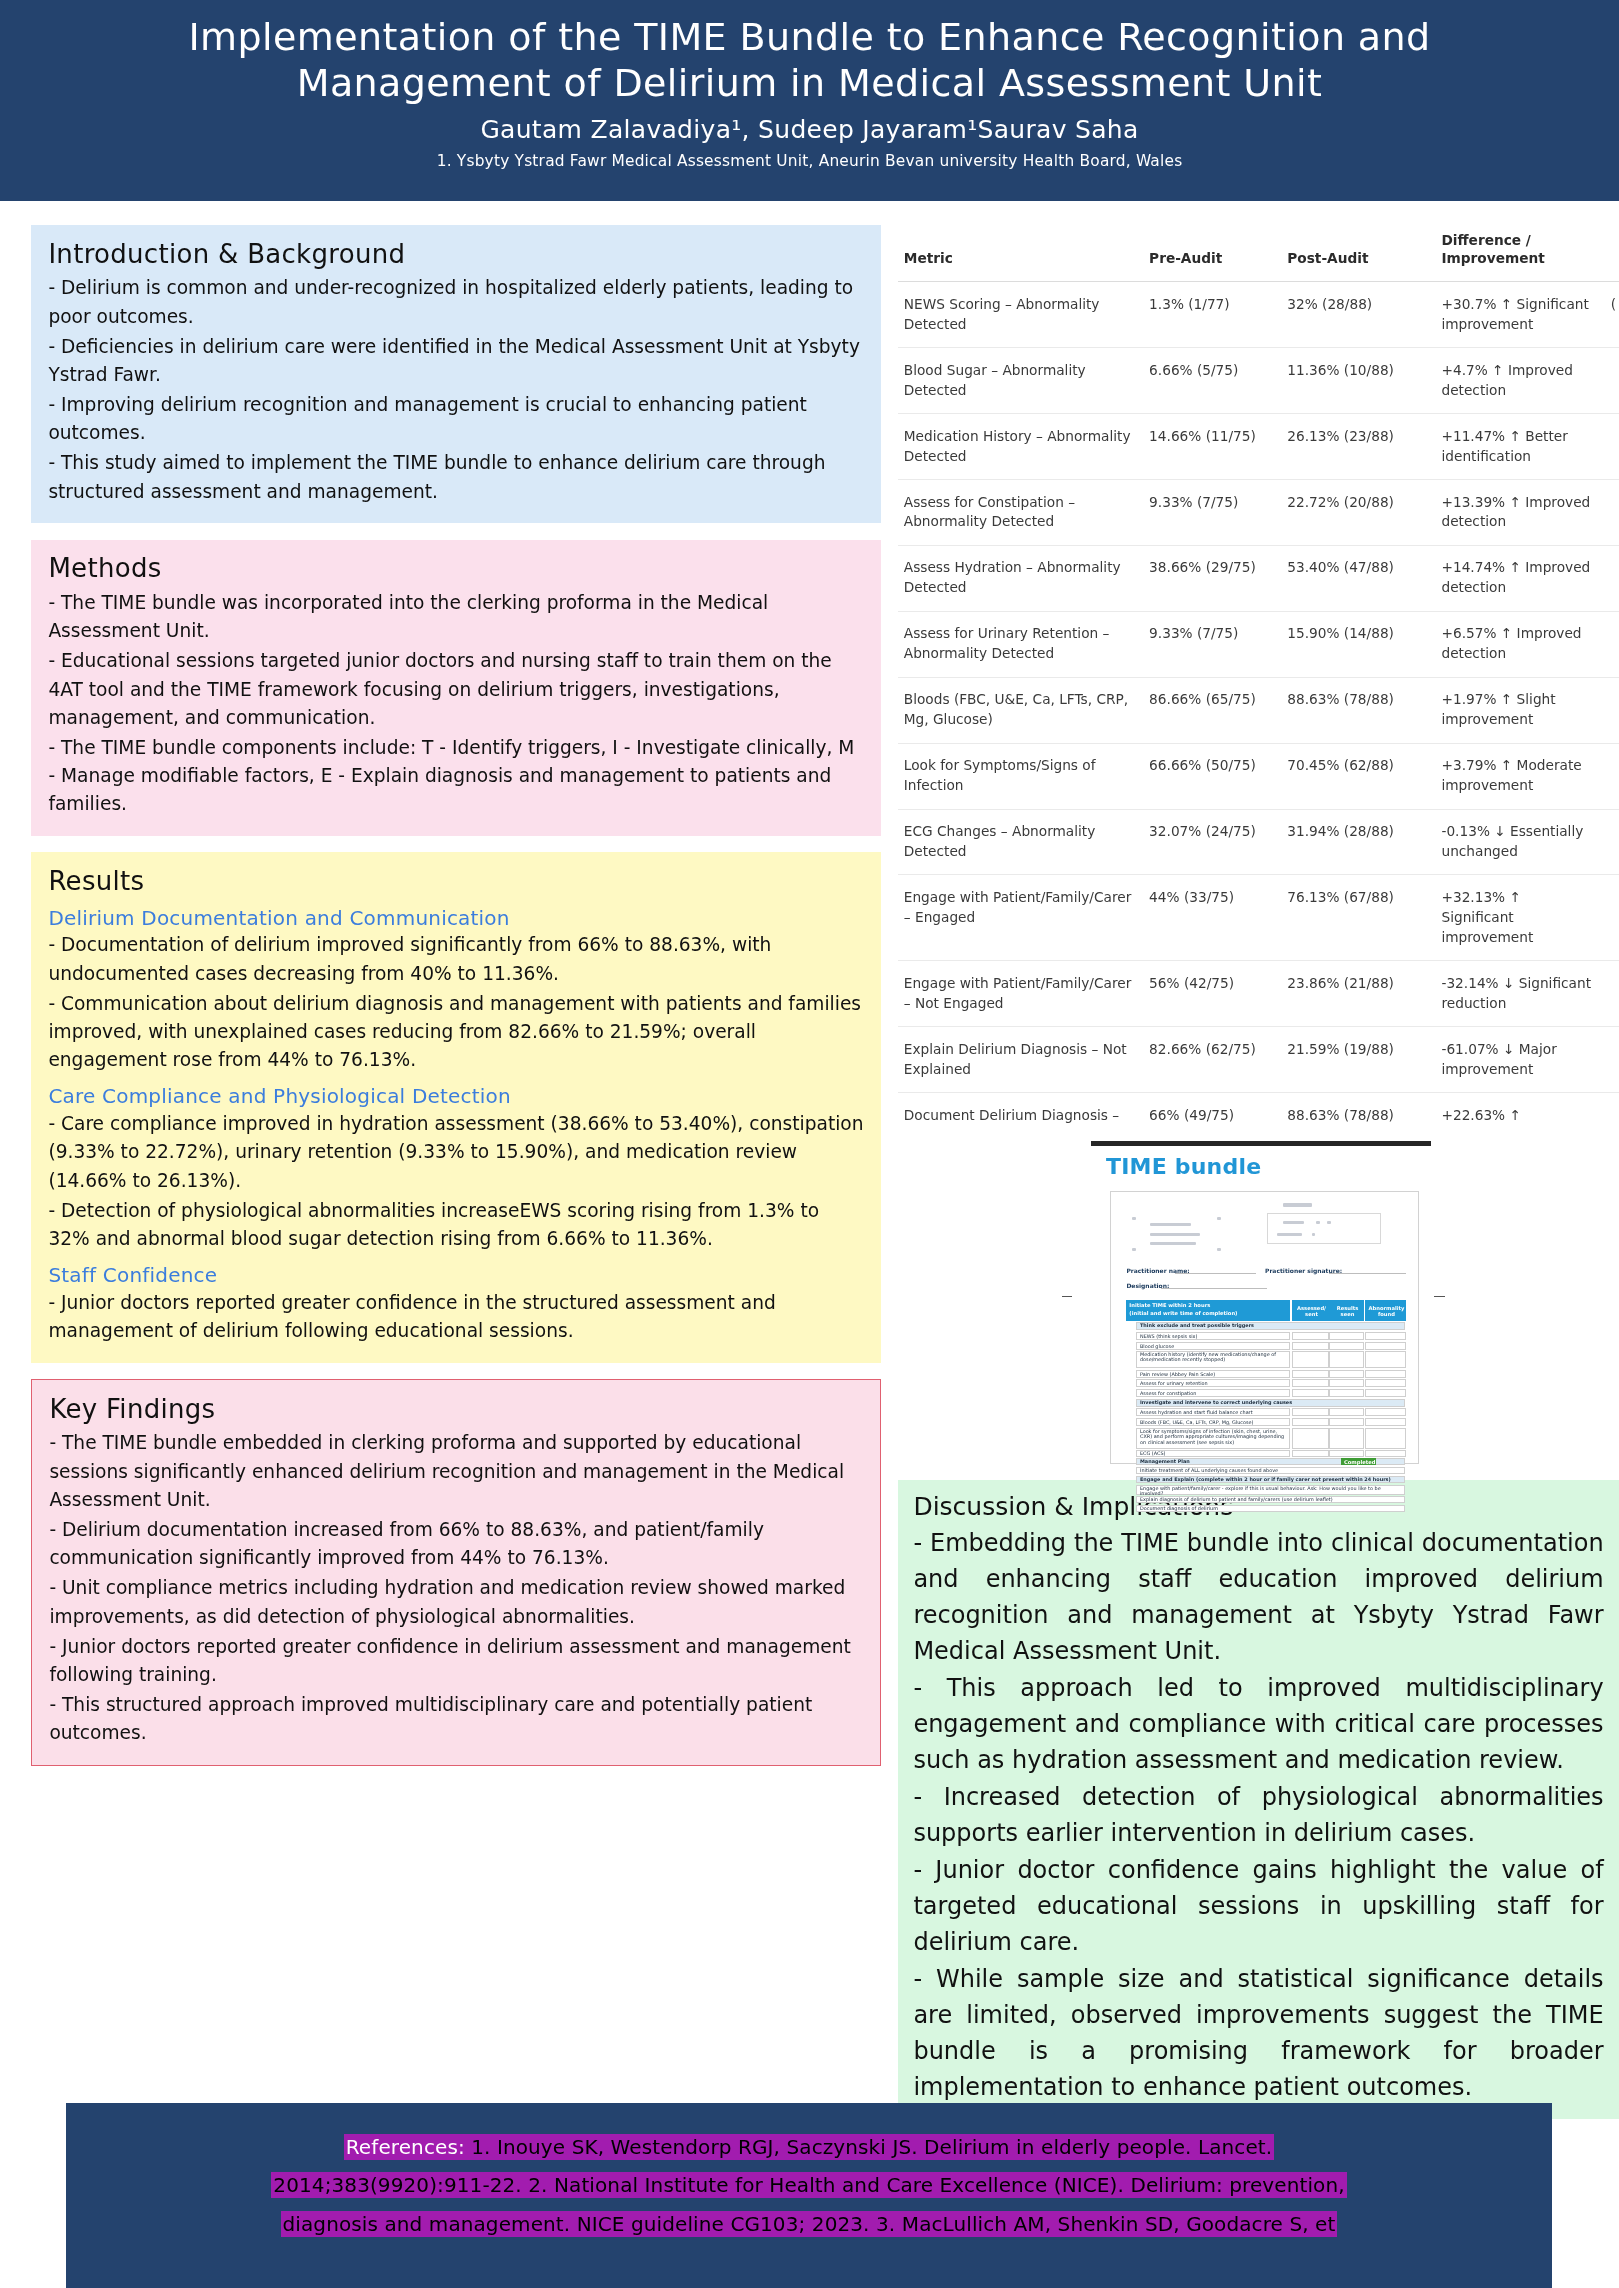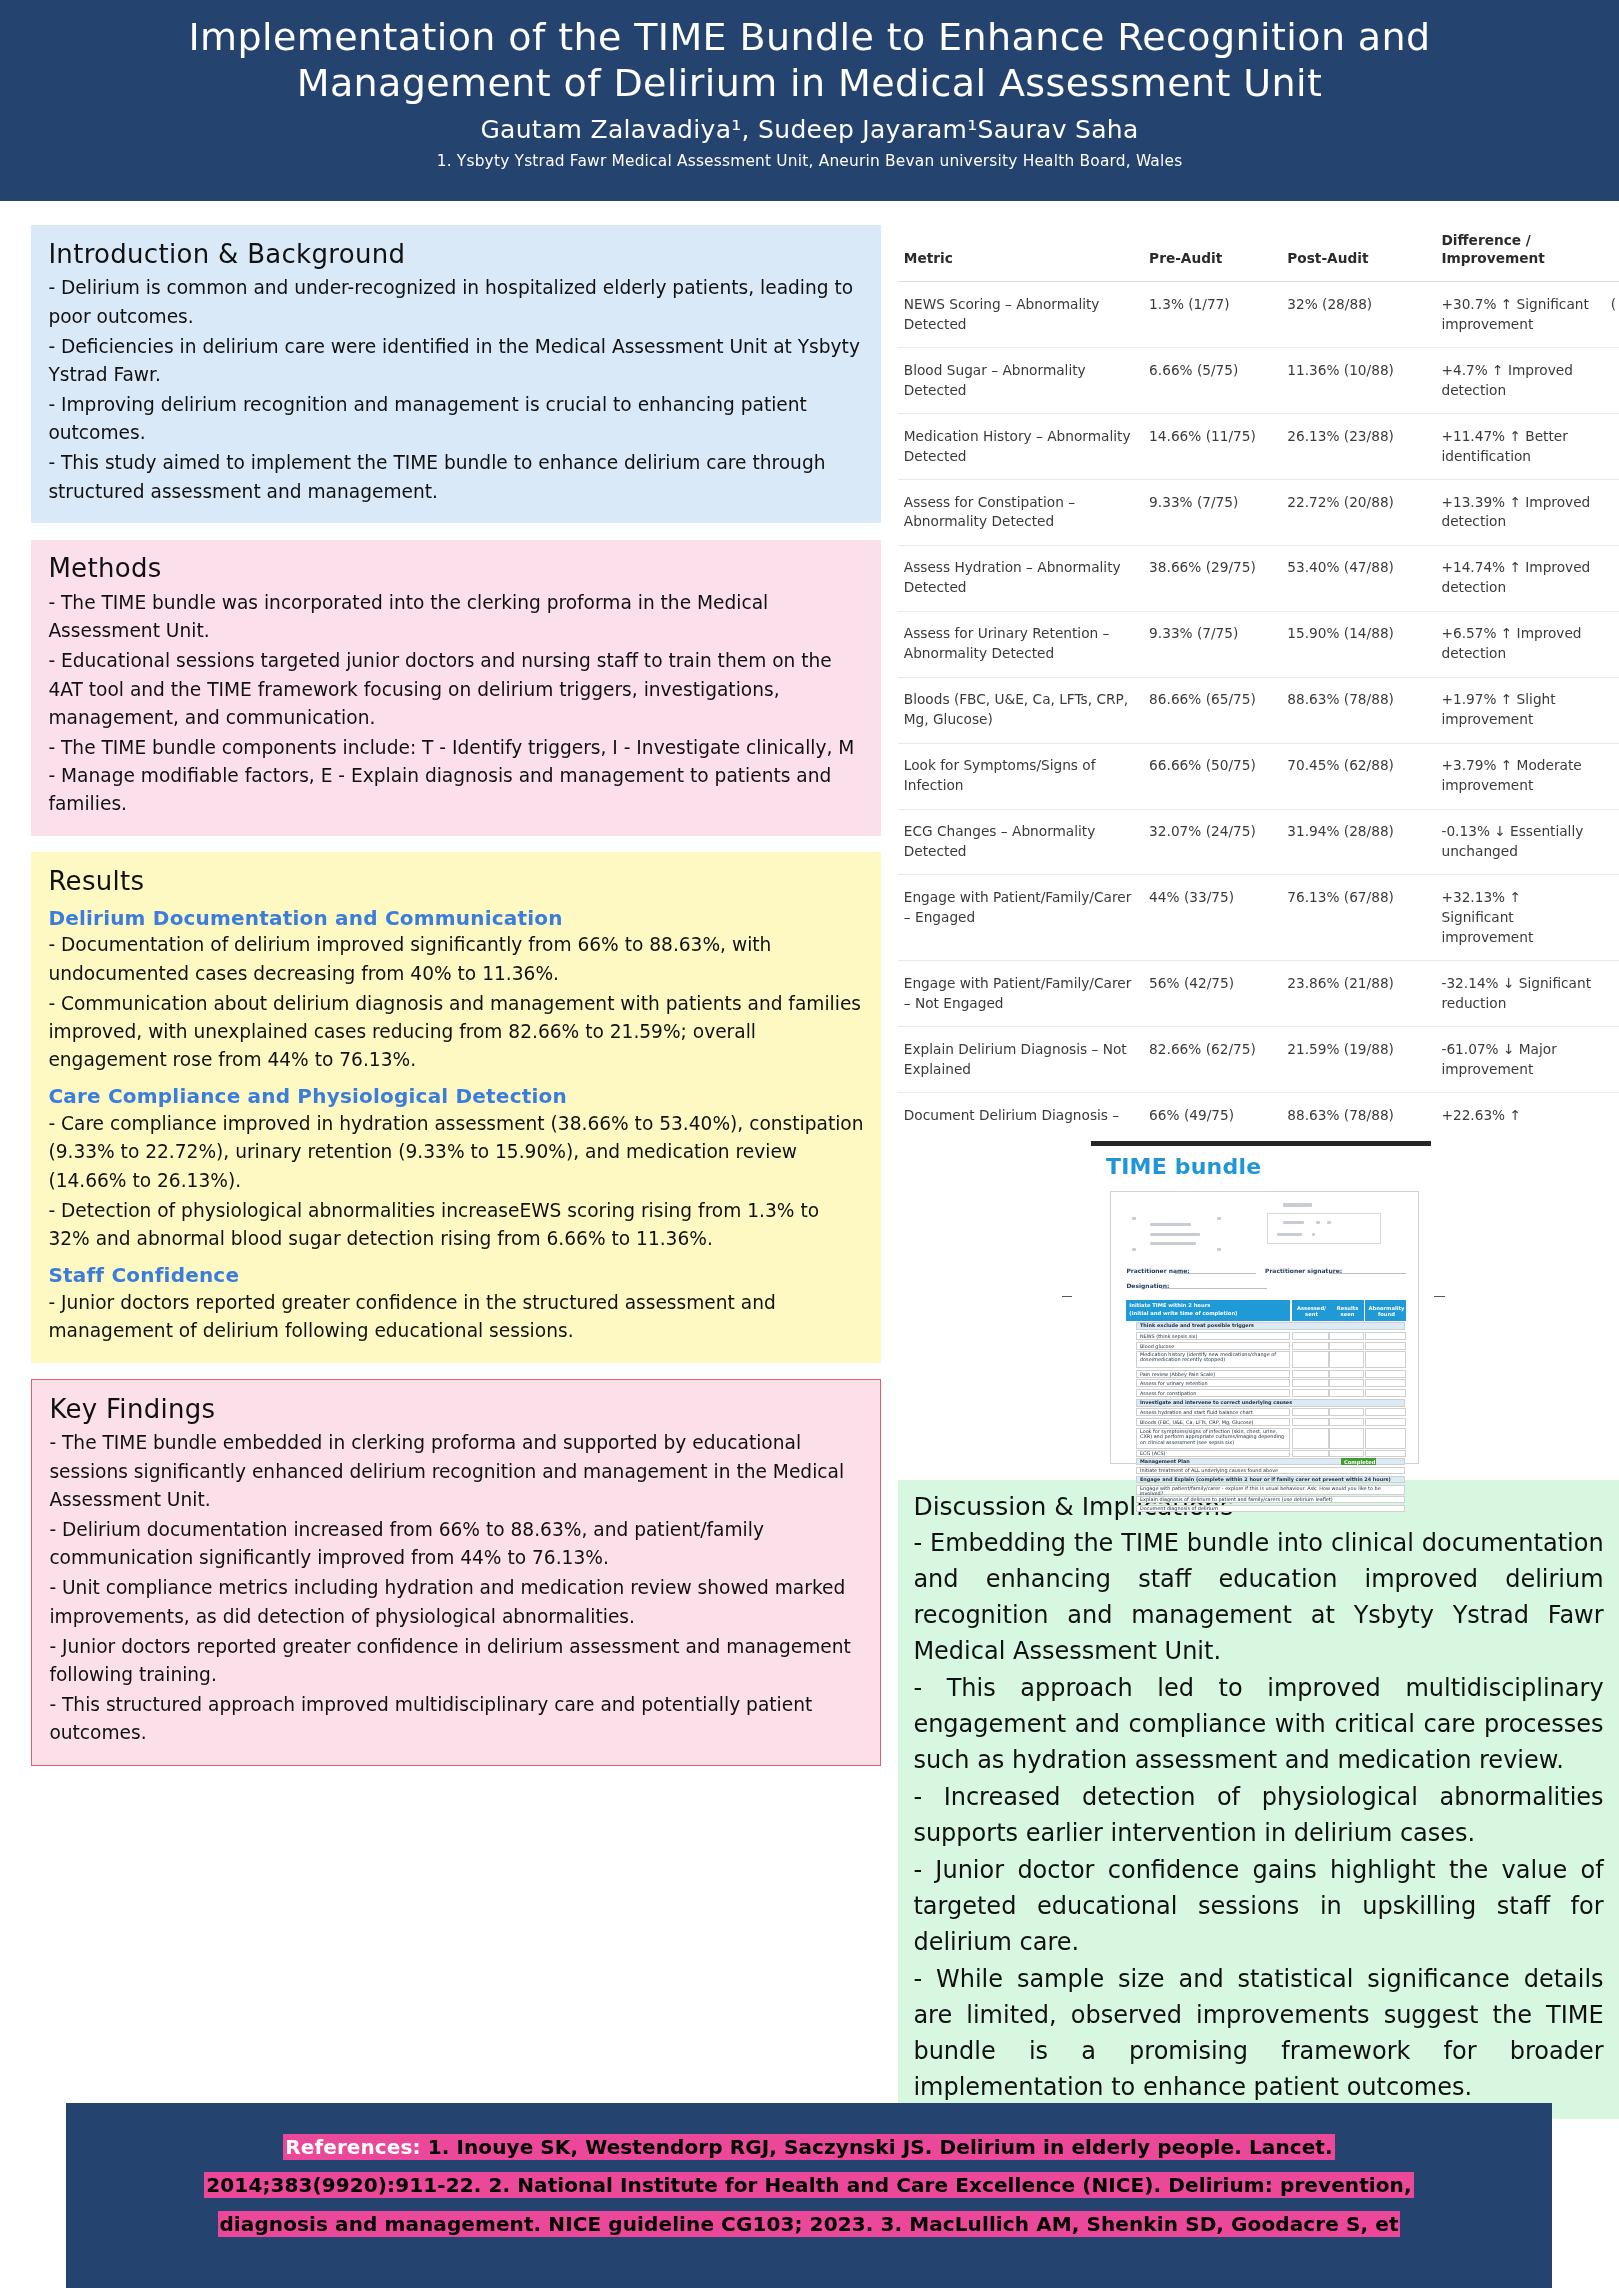--- a/index.html
+++ b/index.html
@@ -60,21 +60,21 @@
   .panel { padding: 13.5px 17.4px 15.4px 17.4px; margin-bottom: 16.4px; }
   .panel h2 {
     font-size: 26px;
     font-weight: 400;
     color: #111111;
     margin-bottom: 5.8px;
     letter-spacing: 0.3px;
   }
   .panel h3 {
     font-size: 20px;
-    font-weight: 700;
+    font-weight: 400;
     color: #3b7ddd;
     margin-top: 9.7px;
     margin-bottom: 1.9px;
     letter-spacing: 0.2px;
   }
   .panel p {
     font-size: 18.6px;
     line-height: 1.52;
     color: #111111;
     margin: 0 0 1.9px 0;
@@ -205,23 +205,22 @@
     padding: 25px 97px 0 97px;
     text-align: center;
   }
   .footer .refs {
     font-size: 20px;
     line-height: 1.92;
     color: #000000;
     letter-spacing: 0.1px;
   }
   .footer .refs span.hl {
-    background: #ec4899;
+    background: #a21caf;
     padding: 1px 1.9px;
-    font-weight: bold;
   }
   .footer .refs .lbl { color: #ffffff; }
   .footer .refs .grn { color: #4ddc6b; }
 </style>
 </head>
 <body>
 
 <div class="poster">
 
   <div class="header">

